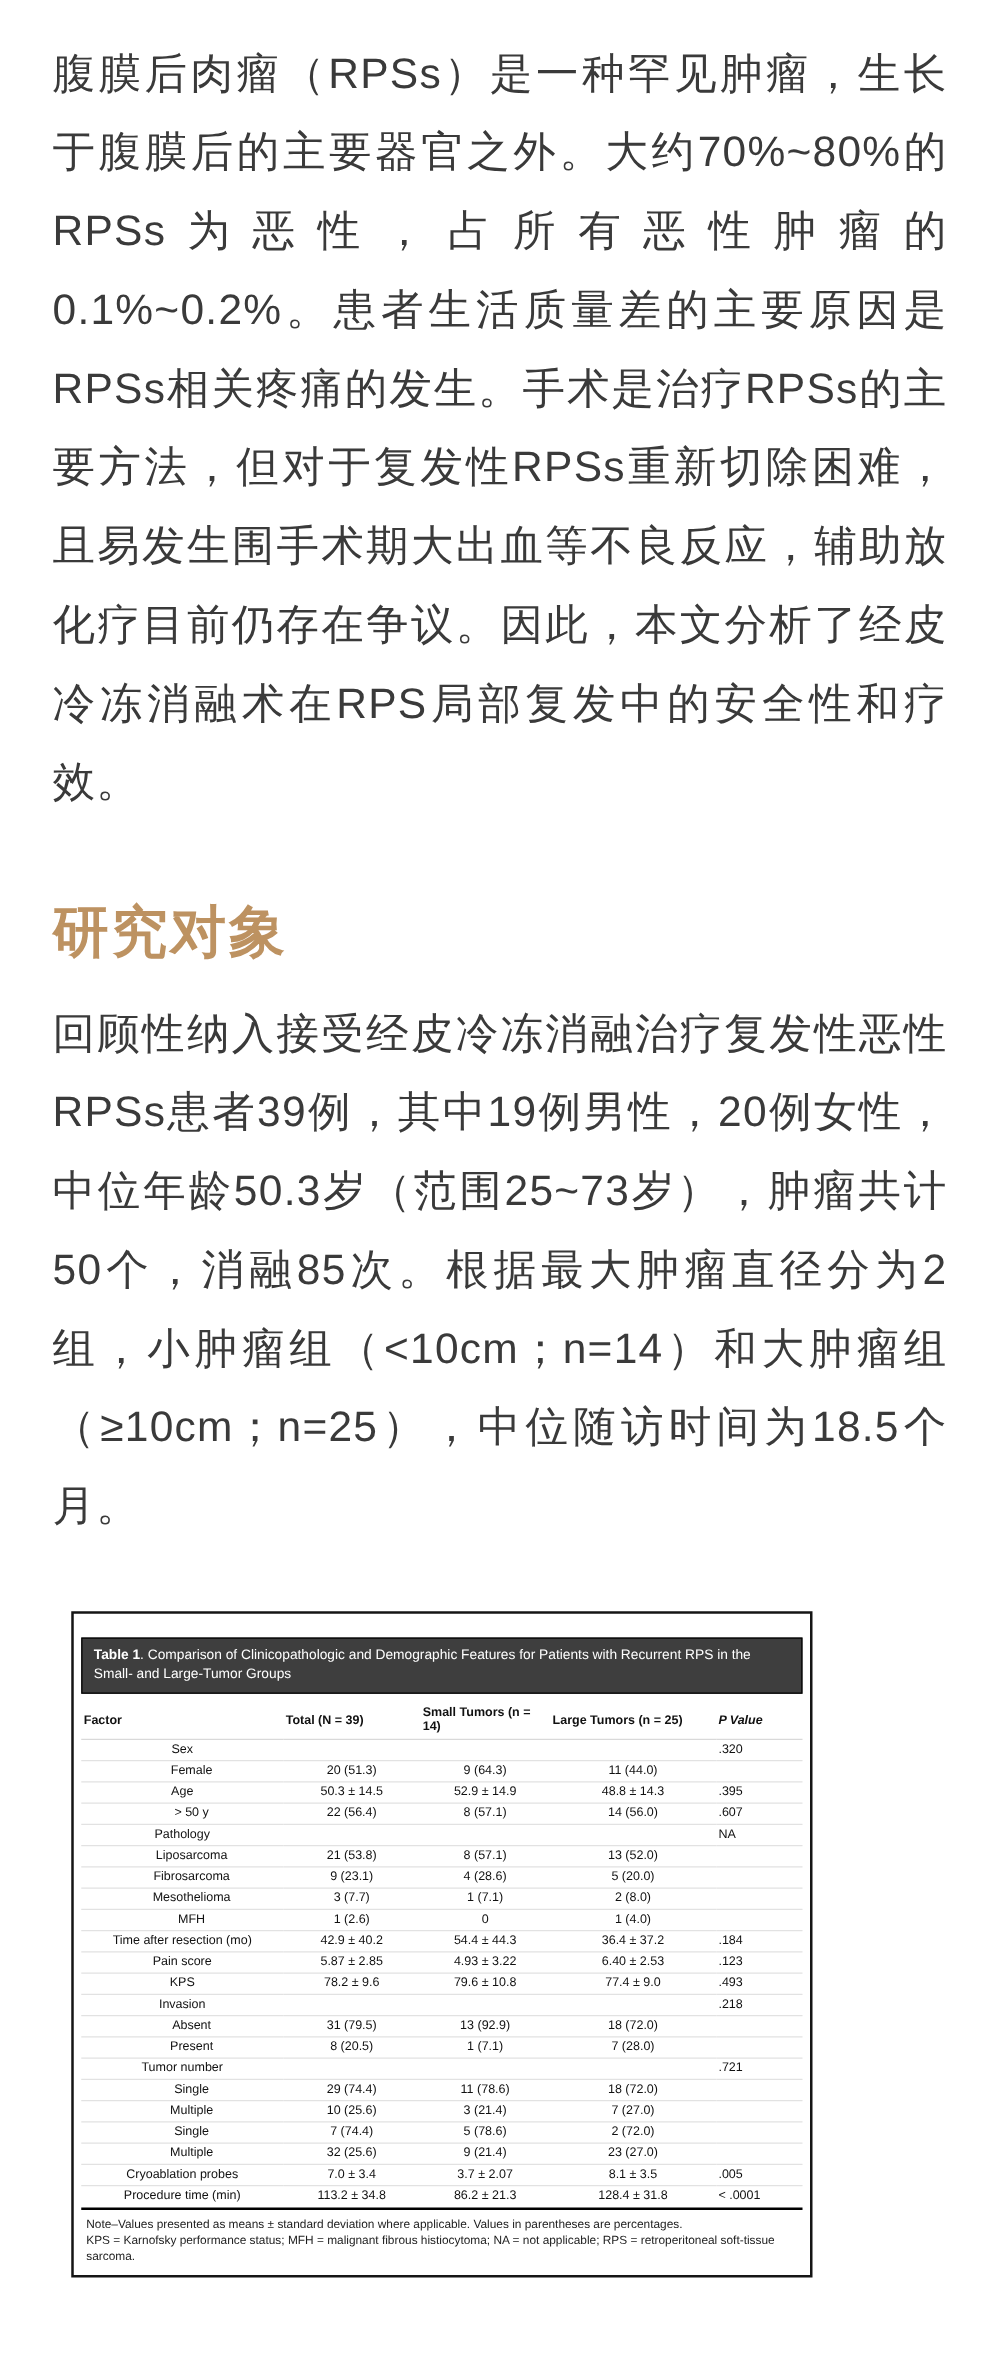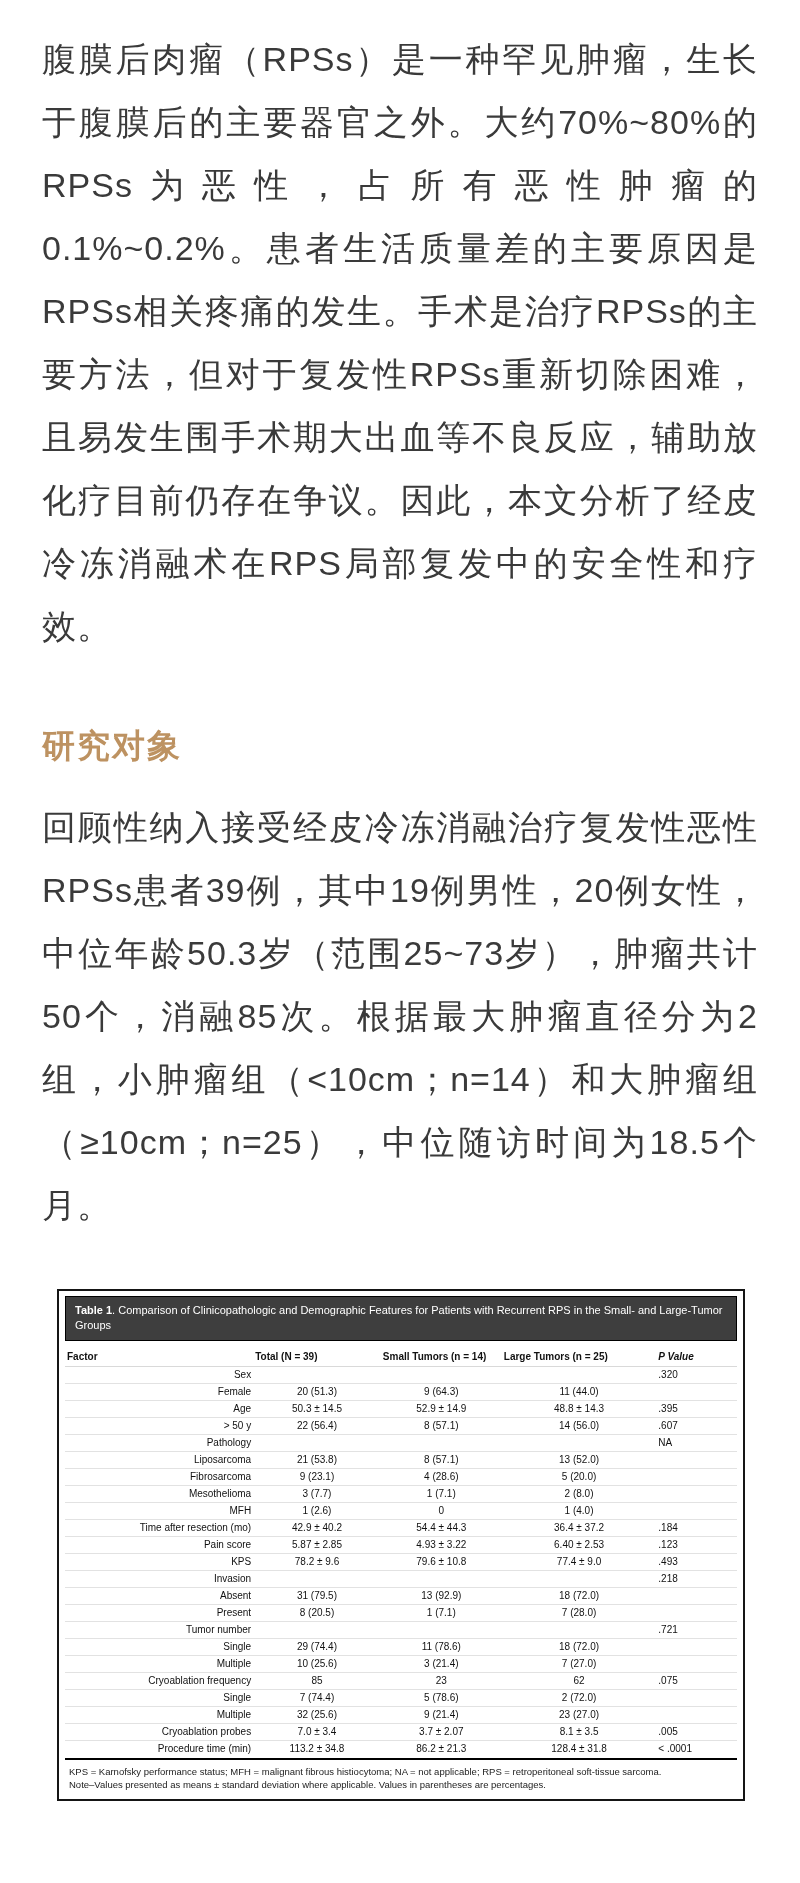--- a/index.html
+++ b/index.html
@@ -11,48 +11,48 @@
   }
   .content { padding:14px 42px 40px; }
   .para {
     font-size:34px; line-height:63px; color:#3a3a3a;
     text-align:justify; letter-spacing:1px;
   }
   .para1 { margin-top:14px; }
   .section-heading {
     margin-top:64px;
     font-family:"Liberation Serif","DejaVu Serif",serif;
-    font-weight:bold; font-size:33px; line-height:48px;
+    font-weight:bold; font-size:45px; line-height:48px;
     color:#bd9261; letter-spacing:2px;
   }
   .para2 { margin-top:26px; }
 
   
   .table-fig {
-    margin:52px 0 0 15px; width:688px;
-    border:2px solid #151515; background:#fff; padding:5px 6px 4px;
+    margin:52px 0 0 15px; width:593px;
+    border:2px solid #151515; background:#fff; padding:19px 6px 4px;
   }
   .tbar {
     background:#3e3e3e; border:1px solid #000; color:#ffffff;
     font-size:11px; line-height:15px; padding:6px 9px 7px;
   }
   .tbar .tb { font-weight:bold; }
   table.clin {
     width:100%; border-collapse:collapse; table-layout:fixed;
     font-size:10px; color:#111; margin-top:3px;
   }
   table.clin th {
     font-weight:bold; font-size:10px; padding:7px 2px 4px;
     text-align:left; border-bottom:1px solid #d9d9d9;
   }
   table.clin th.h-p { padding-right:5px; font-style:italic; }
   table.clin td {
     padding:2px 2px; line-height:12px; border-bottom:1px solid #e2e2e2;
   }
-  td.c-label { text-align:right; padding-left:4px; }
+  td.c-label { text-align:center; padding-left:4px; }
   td.c-label.ind { padding-left:17px; }
   td.c-val { text-align:center; }
   td.c-p { text-align:left; padding-right:5px; }
   tr:last-child td { border-bottom:none; }
   .note {
     border-top:2px solid #000; margin-top:1px;
     padding:5px 4px 4px; font-size:9.5px; line-height:13px; color:#1c1c1c;
   }
   .note .nl { display:block; }
 </style>
@@ -210,27 +210,20 @@
             <td class="c-p"></td>
           </tr>
           <tr>
             <td class="c-label ind">Multiple</td>
             <td class="c-val">10 (25.6)</td>
             <td class="c-val">3 (21.4)</td>
             <td class="c-val">7 (27.0)</td>
             <td class="c-p"></td>
           </tr>
           <tr>
-            <td class="c-label">Cryoablation frequency</td>
-            <td class="c-val">85</td>
-            <td class="c-val">23</td>
-            <td class="c-val">62</td>
-            <td class="c-p">.075</td>
-          </tr>
-          <tr>
             <td class="c-label ind">Single</td>
             <td class="c-val">7 (74.4)</td>
             <td class="c-val">5 (78.6)</td>
             <td class="c-val">2 (72.0)</td>
             <td class="c-p"></td>
           </tr>
           <tr>
             <td class="c-label ind">Multiple</td>
             <td class="c-val">32 (25.6)</td>
             <td class="c-val">9 (21.4)</td>
@@ -248,18 +241,18 @@
             <td class="c-label">Procedure time (min)</td>
             <td class="c-val">113.2 ± 34.8</td>
             <td class="c-val">86.2 ± 21.3</td>
             <td class="c-val">128.4 ± 31.8</td>
             <td class="c-p">&lt; .0001</td>
           </tr>
         </tbody>
     </table>
 
     <div class="note">
+      <span class="nl">Note–Values presented as means ± standard deviation where applicable. Values in parentheses are percentages.</span>
       <span class="nl">KPS = Karnofsky performance status; MFH = malignant fibrous histiocytoma; NA = not applicable; RPS = retroperitoneal soft-tissue sarcoma.</span>
-      <span class="nl">Note–Values presented as means ± standard deviation where applicable. Values in parentheses are percentages.</span>
     </div>
   </figure>
 
 </div>
 
 </body></html>

